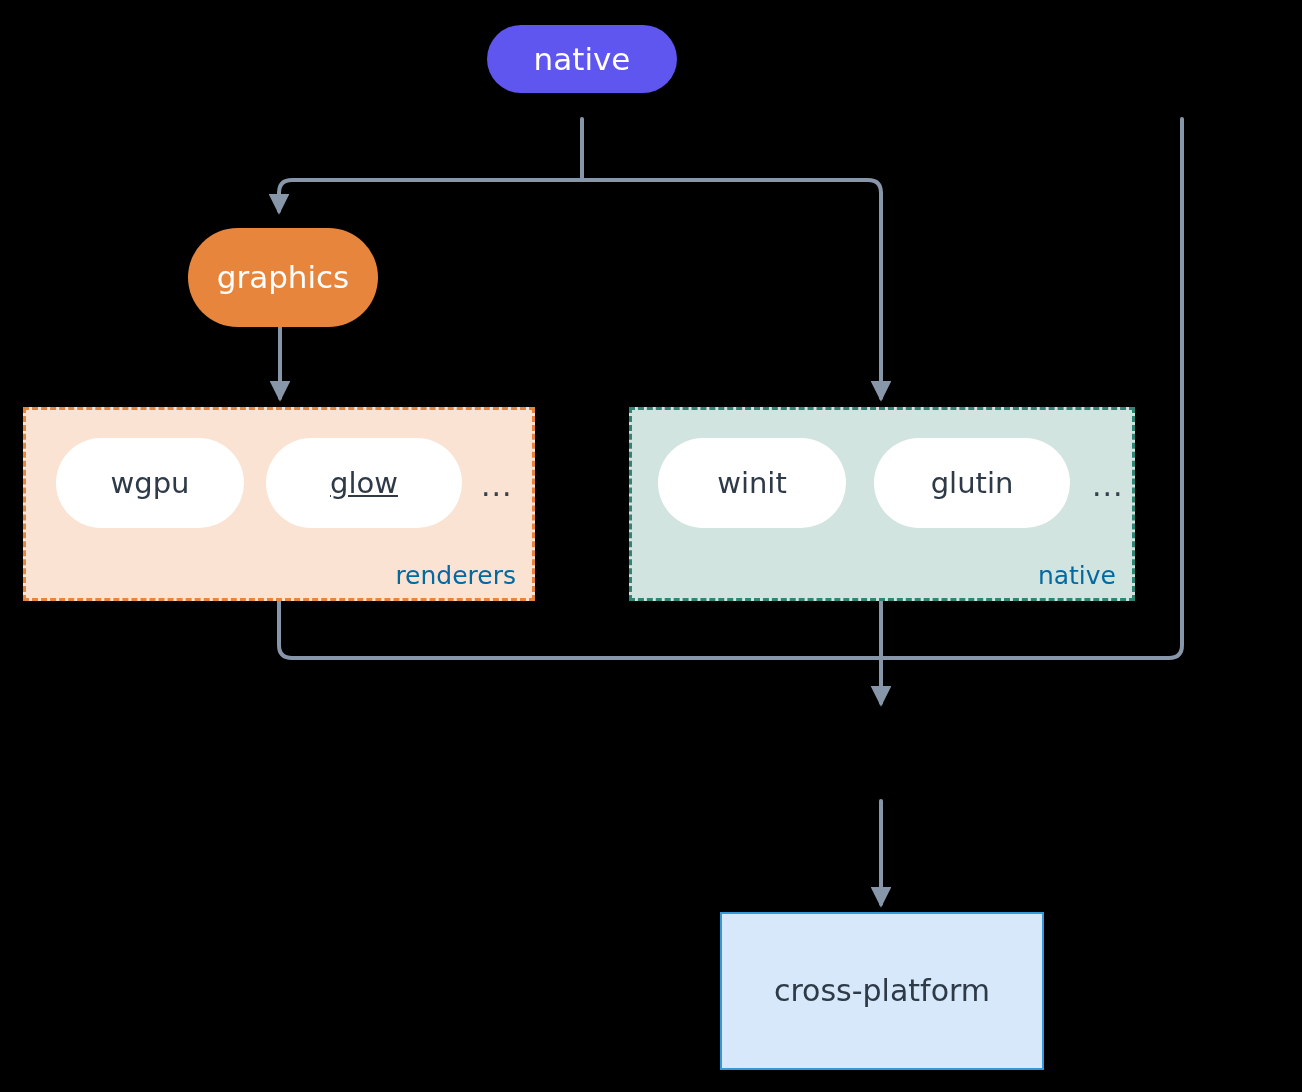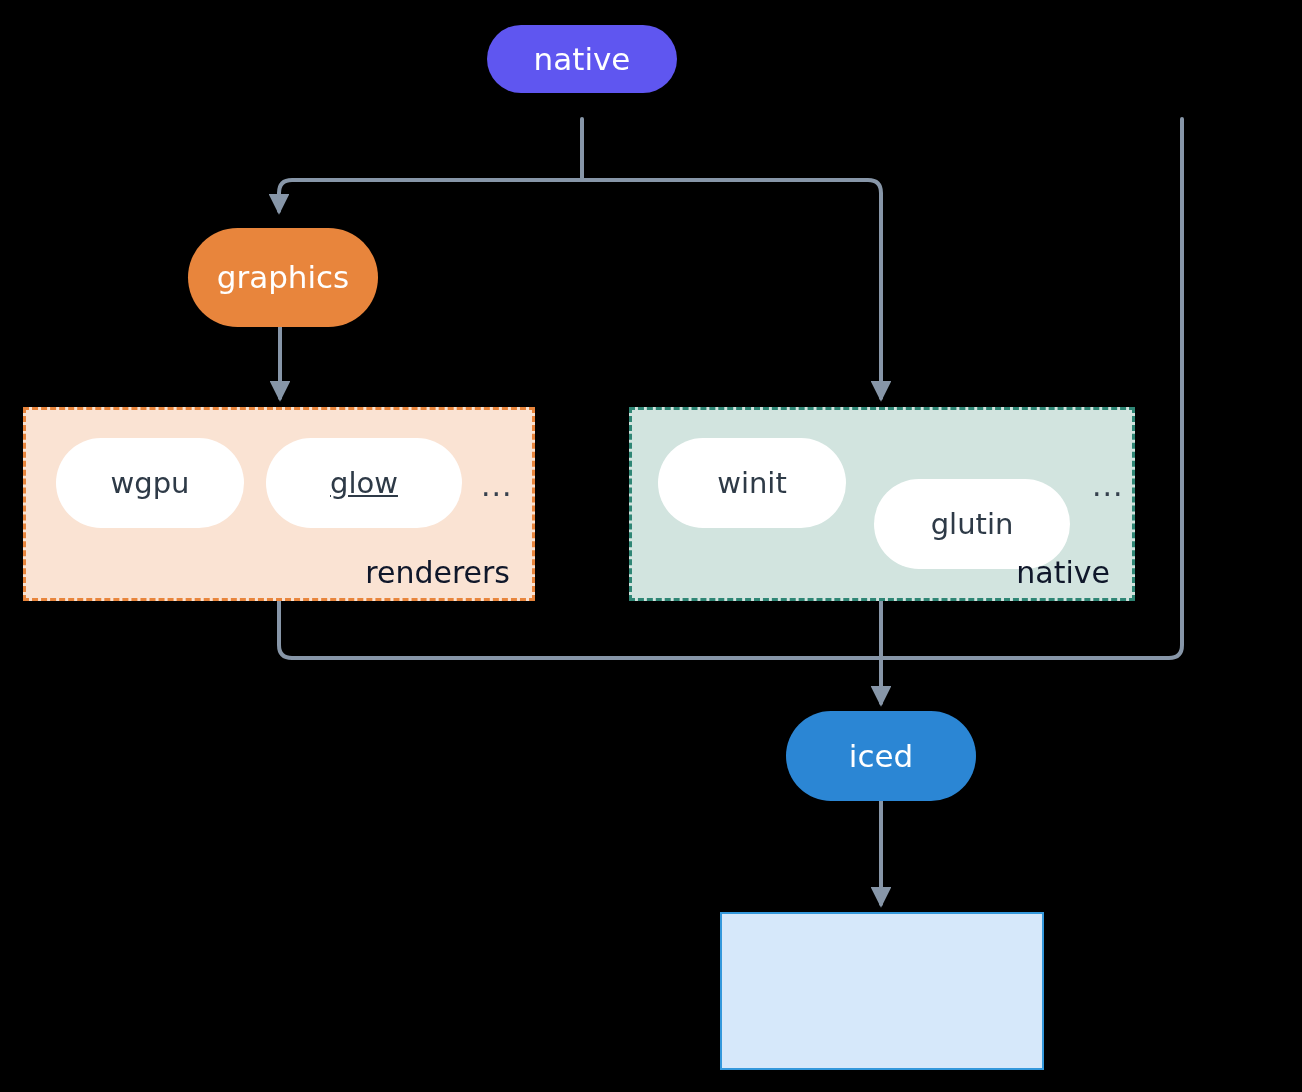--- a/index.html
+++ b/index.html
@@ -78,24 +78,24 @@
   .group-renderers {
     background: #fae3d3;
     border: 3px dashed #e8853c;
   }
   .group-shells {
     background: #d2e4df;
     border: 3px dashed #2f8675;
   }
   .group-label {
     position: absolute;
-    right: 22px;
+    right: 16px;
     bottom: 8px;
-    font-size: 30px;
-    color: #0f172a;
+    font-size: 25px;
+    color: #0369a1;
     white-space: nowrap;
   }
   .ellipsis {
     position: absolute;
     font-size: 30px;
     color: #36414e;
     letter-spacing: 1px;
   }
 
   
@@ -104,21 +104,21 @@
   #node-graphics { left: 188px;  top: 228px; width: 190px; height: 99px; }
   #node-iced     { left: 786px;  top: 711px; width: 190px; height: 90px; }
   #node-app      { left: 720px;  top: 912px; width: 324px; height: 158px; }
 
   #group-renderers { left: 23px;  top: 407px; width: 512px; height: 194px; }
   #group-shells    { left: 629px; top: 407px; width: 506px; height: 194px; }
 
   #pill-wgpu   { left: 30px;  top: 28px;  width: 188px; height: 90px; }
   #pill-glow   { left: 240px; top: 28px;  width: 196px; height: 90px; text-decoration: underline; }
   #pill-winit  { left: 26px;  top: 28px;  width: 188px; height: 90px; }
-  #pill-glutin { left: 242px; top: 28px;  width: 196px; height: 90px; margin-top: 41px; }
+  #pill-glutin { left: 242px; top: 28px;  width: 196px; height: 90px; }
 
   #ellipsis-renderers { left: 455px; top: 58px; }
   #ellipsis-shells    { left: 460px; top: 58px; }
 </style>
 </head>
 <body>
 
 <div id="diagram">
 
   <svg class="edges" viewBox="0 0 1302 1092" width="1302" height="1092">
@@ -152,25 +152,23 @@
 
   <div id="node-native" class="node pill pill-native">
     <span>native</span>
   </div>
 
 
   <div id="node-graphics" class="node pill pill-graphics">
     <span>graphics</span>
   </div>
 
-  <div id="node-iced" class="node pill pill-iced">
-    <span>iced</span>
-  </div>
 
   <div id="node-app" class="node app-box">
+    <span class="line1">cross-platform</span>
   </div>
 
   <div id="group-renderers" class="group group-renderers">
     <div id="pill-wgpu" class="node pill pill-white">
       <span>wgpu</span>
     </div>
     <div id="pill-glow" class="node pill pill-white">
       <span>glow</span>
     </div>
     <span id="ellipsis-renderers" class="ellipsis">...</span>

